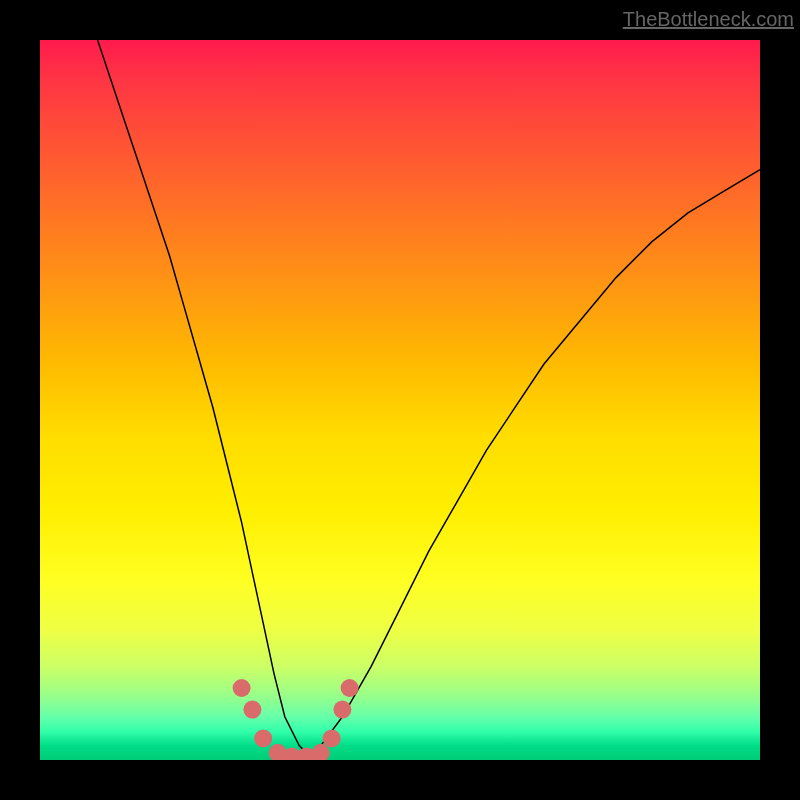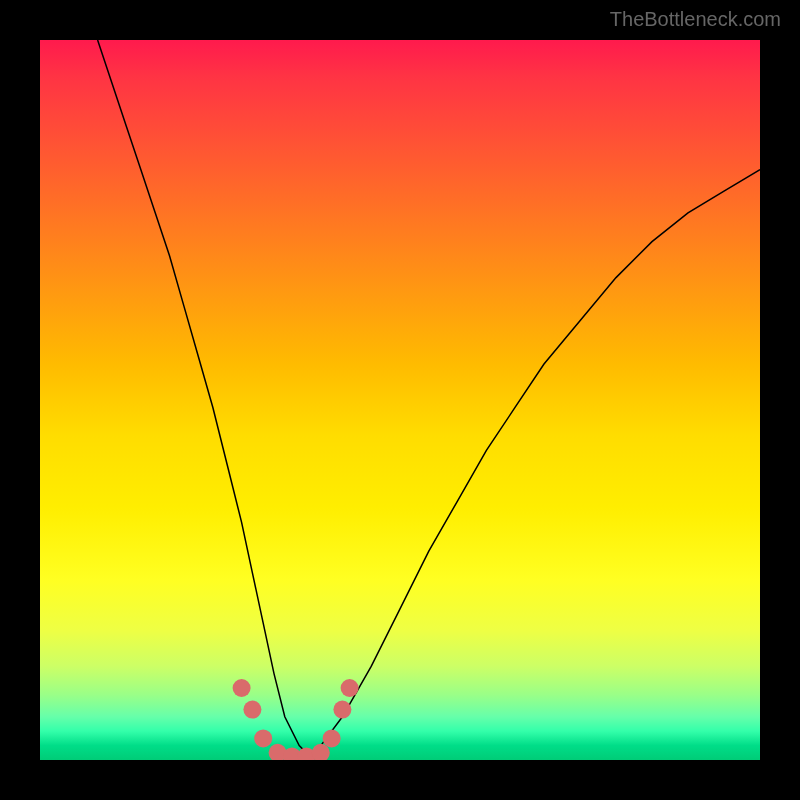--- a/index.html
+++ b/index.html
@@ -10,25 +10,26 @@
     body {
       width: 800px;
       height: 800px;
       background: #000;
       position: relative;
       font-family: Arial, sans-serif;
     }
     .watermark {
       position: absolute;
       top: 8px;
-      right: 19px;
+      right: 6px;
       color: #666;
       font-size: 20px;
       font-weight: normal;
       z-index: 10;
+      text-decoration: underline;
     }
     .chart-container {
       position: absolute;
       top: 40px;
       left: 40px;
       width: 720px;
       height: 720px;
       overflow: hidden;
     }
     .gradient-bg {

